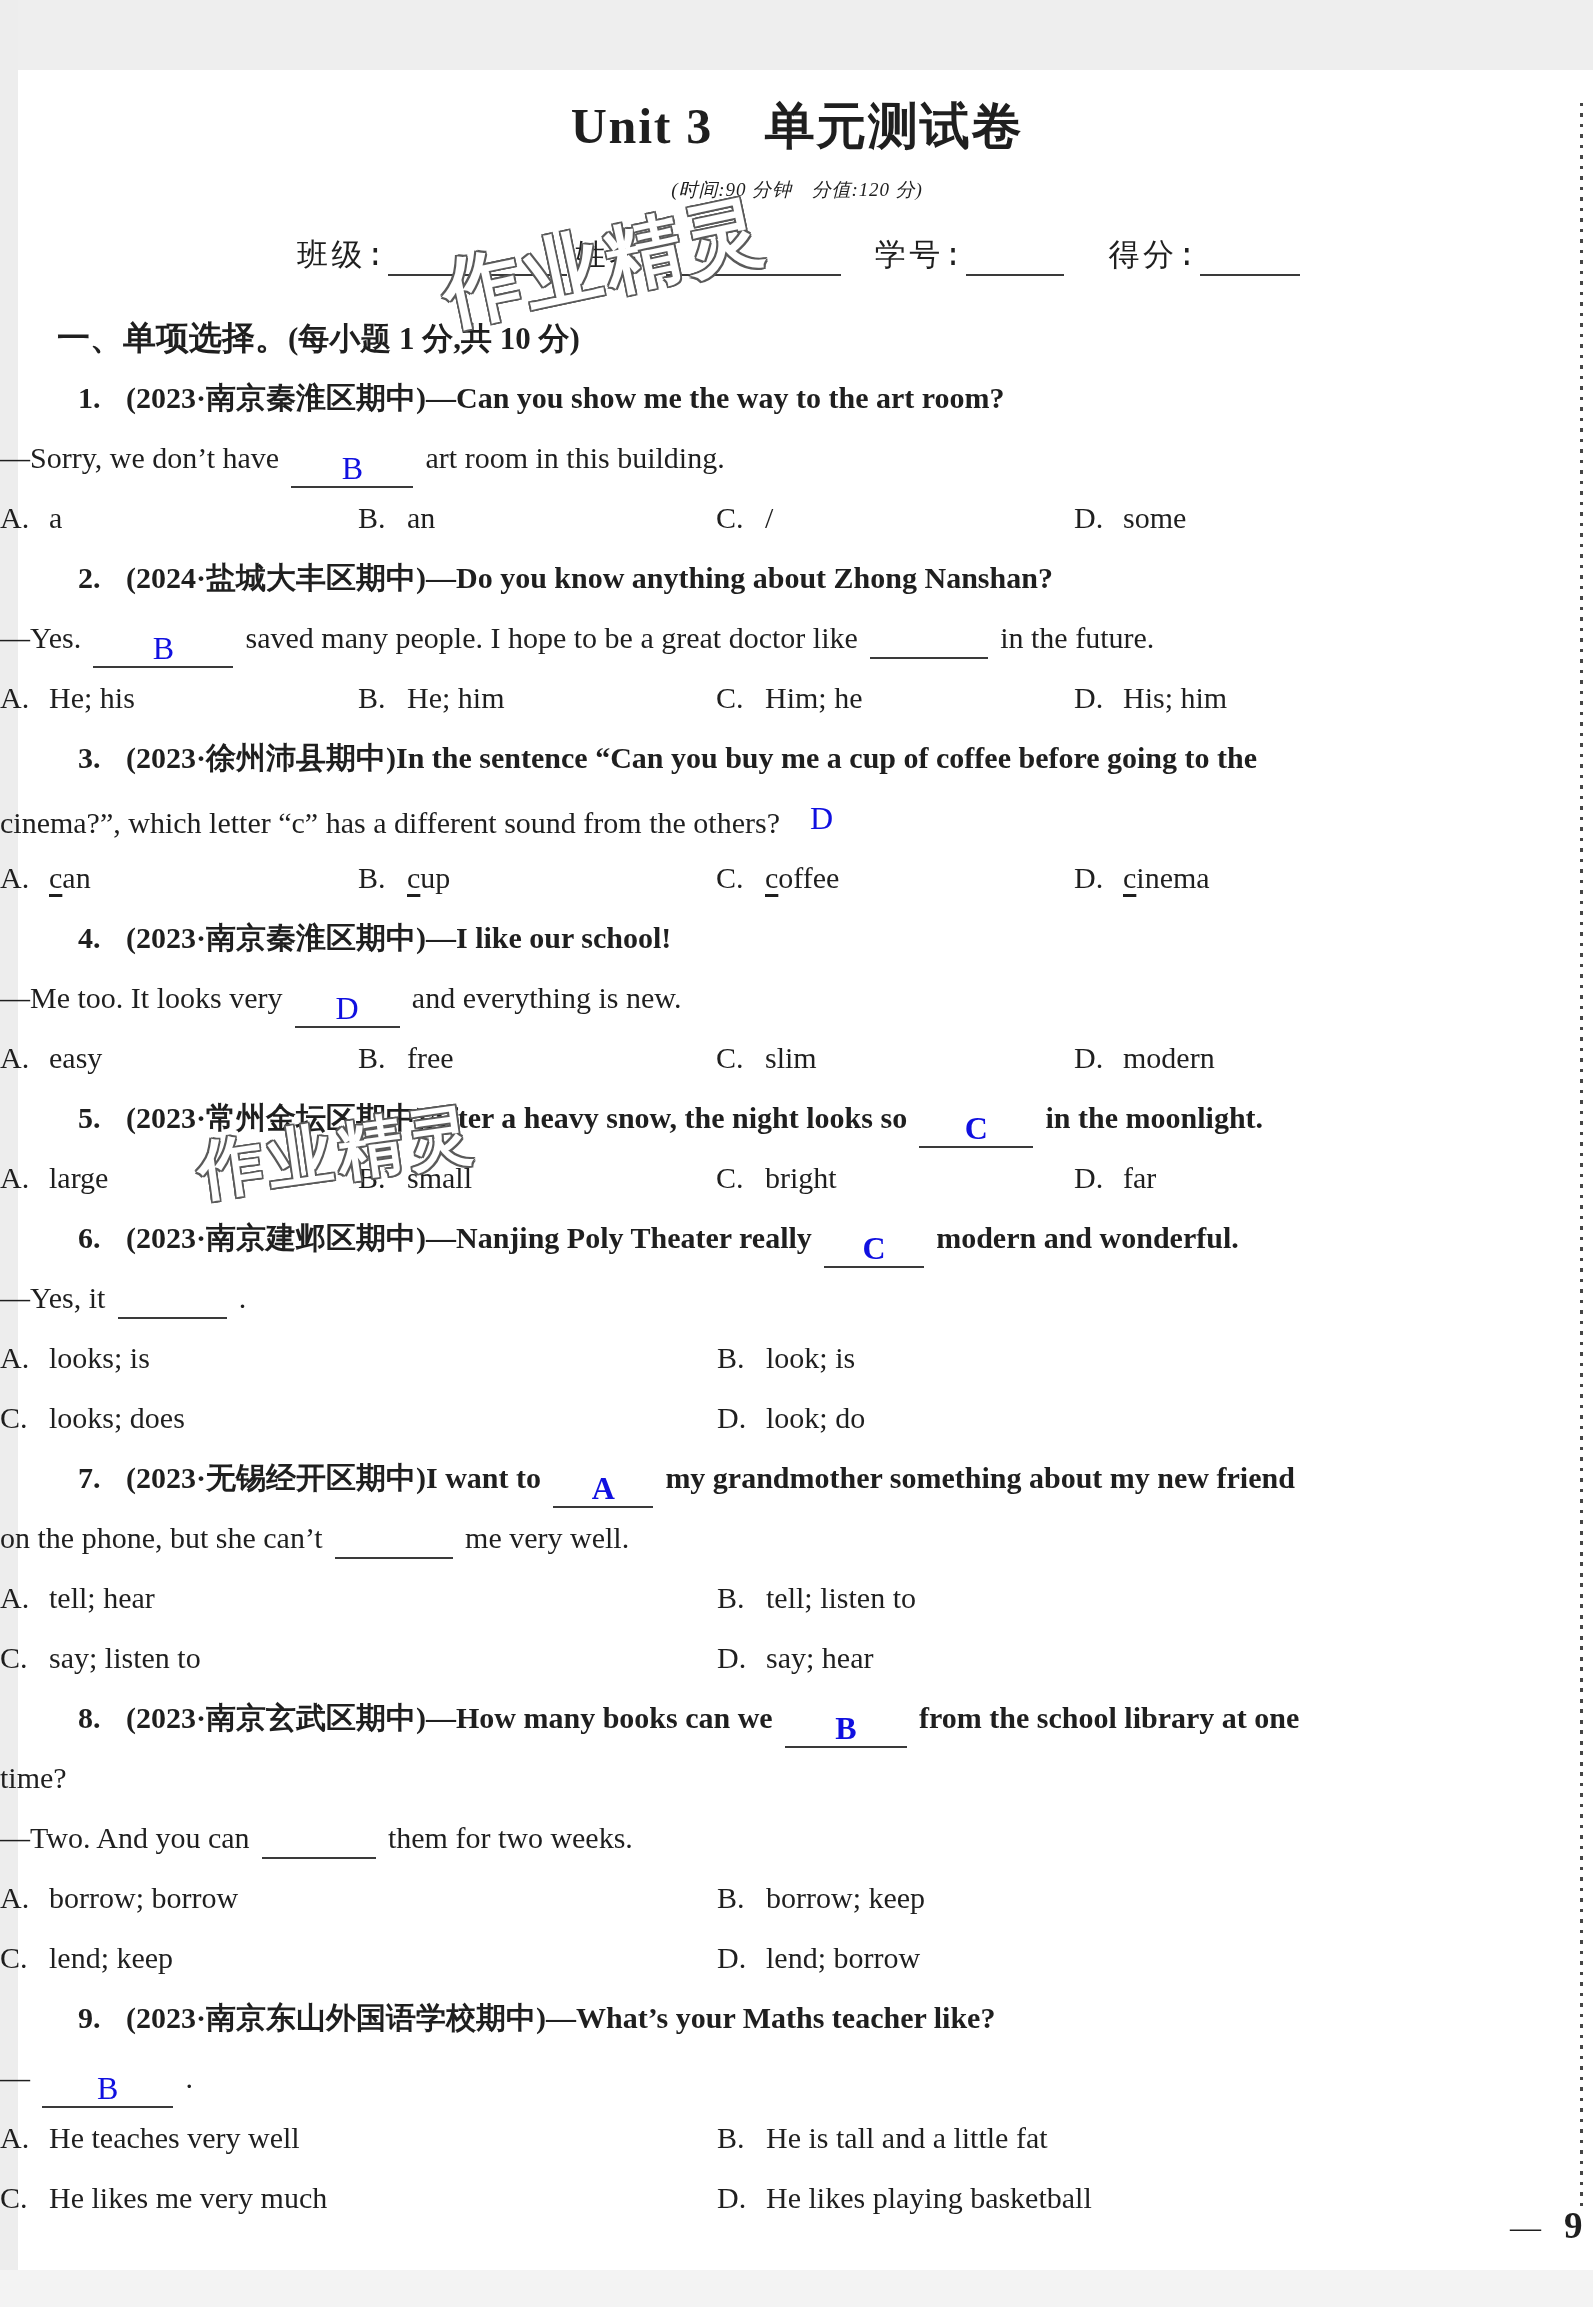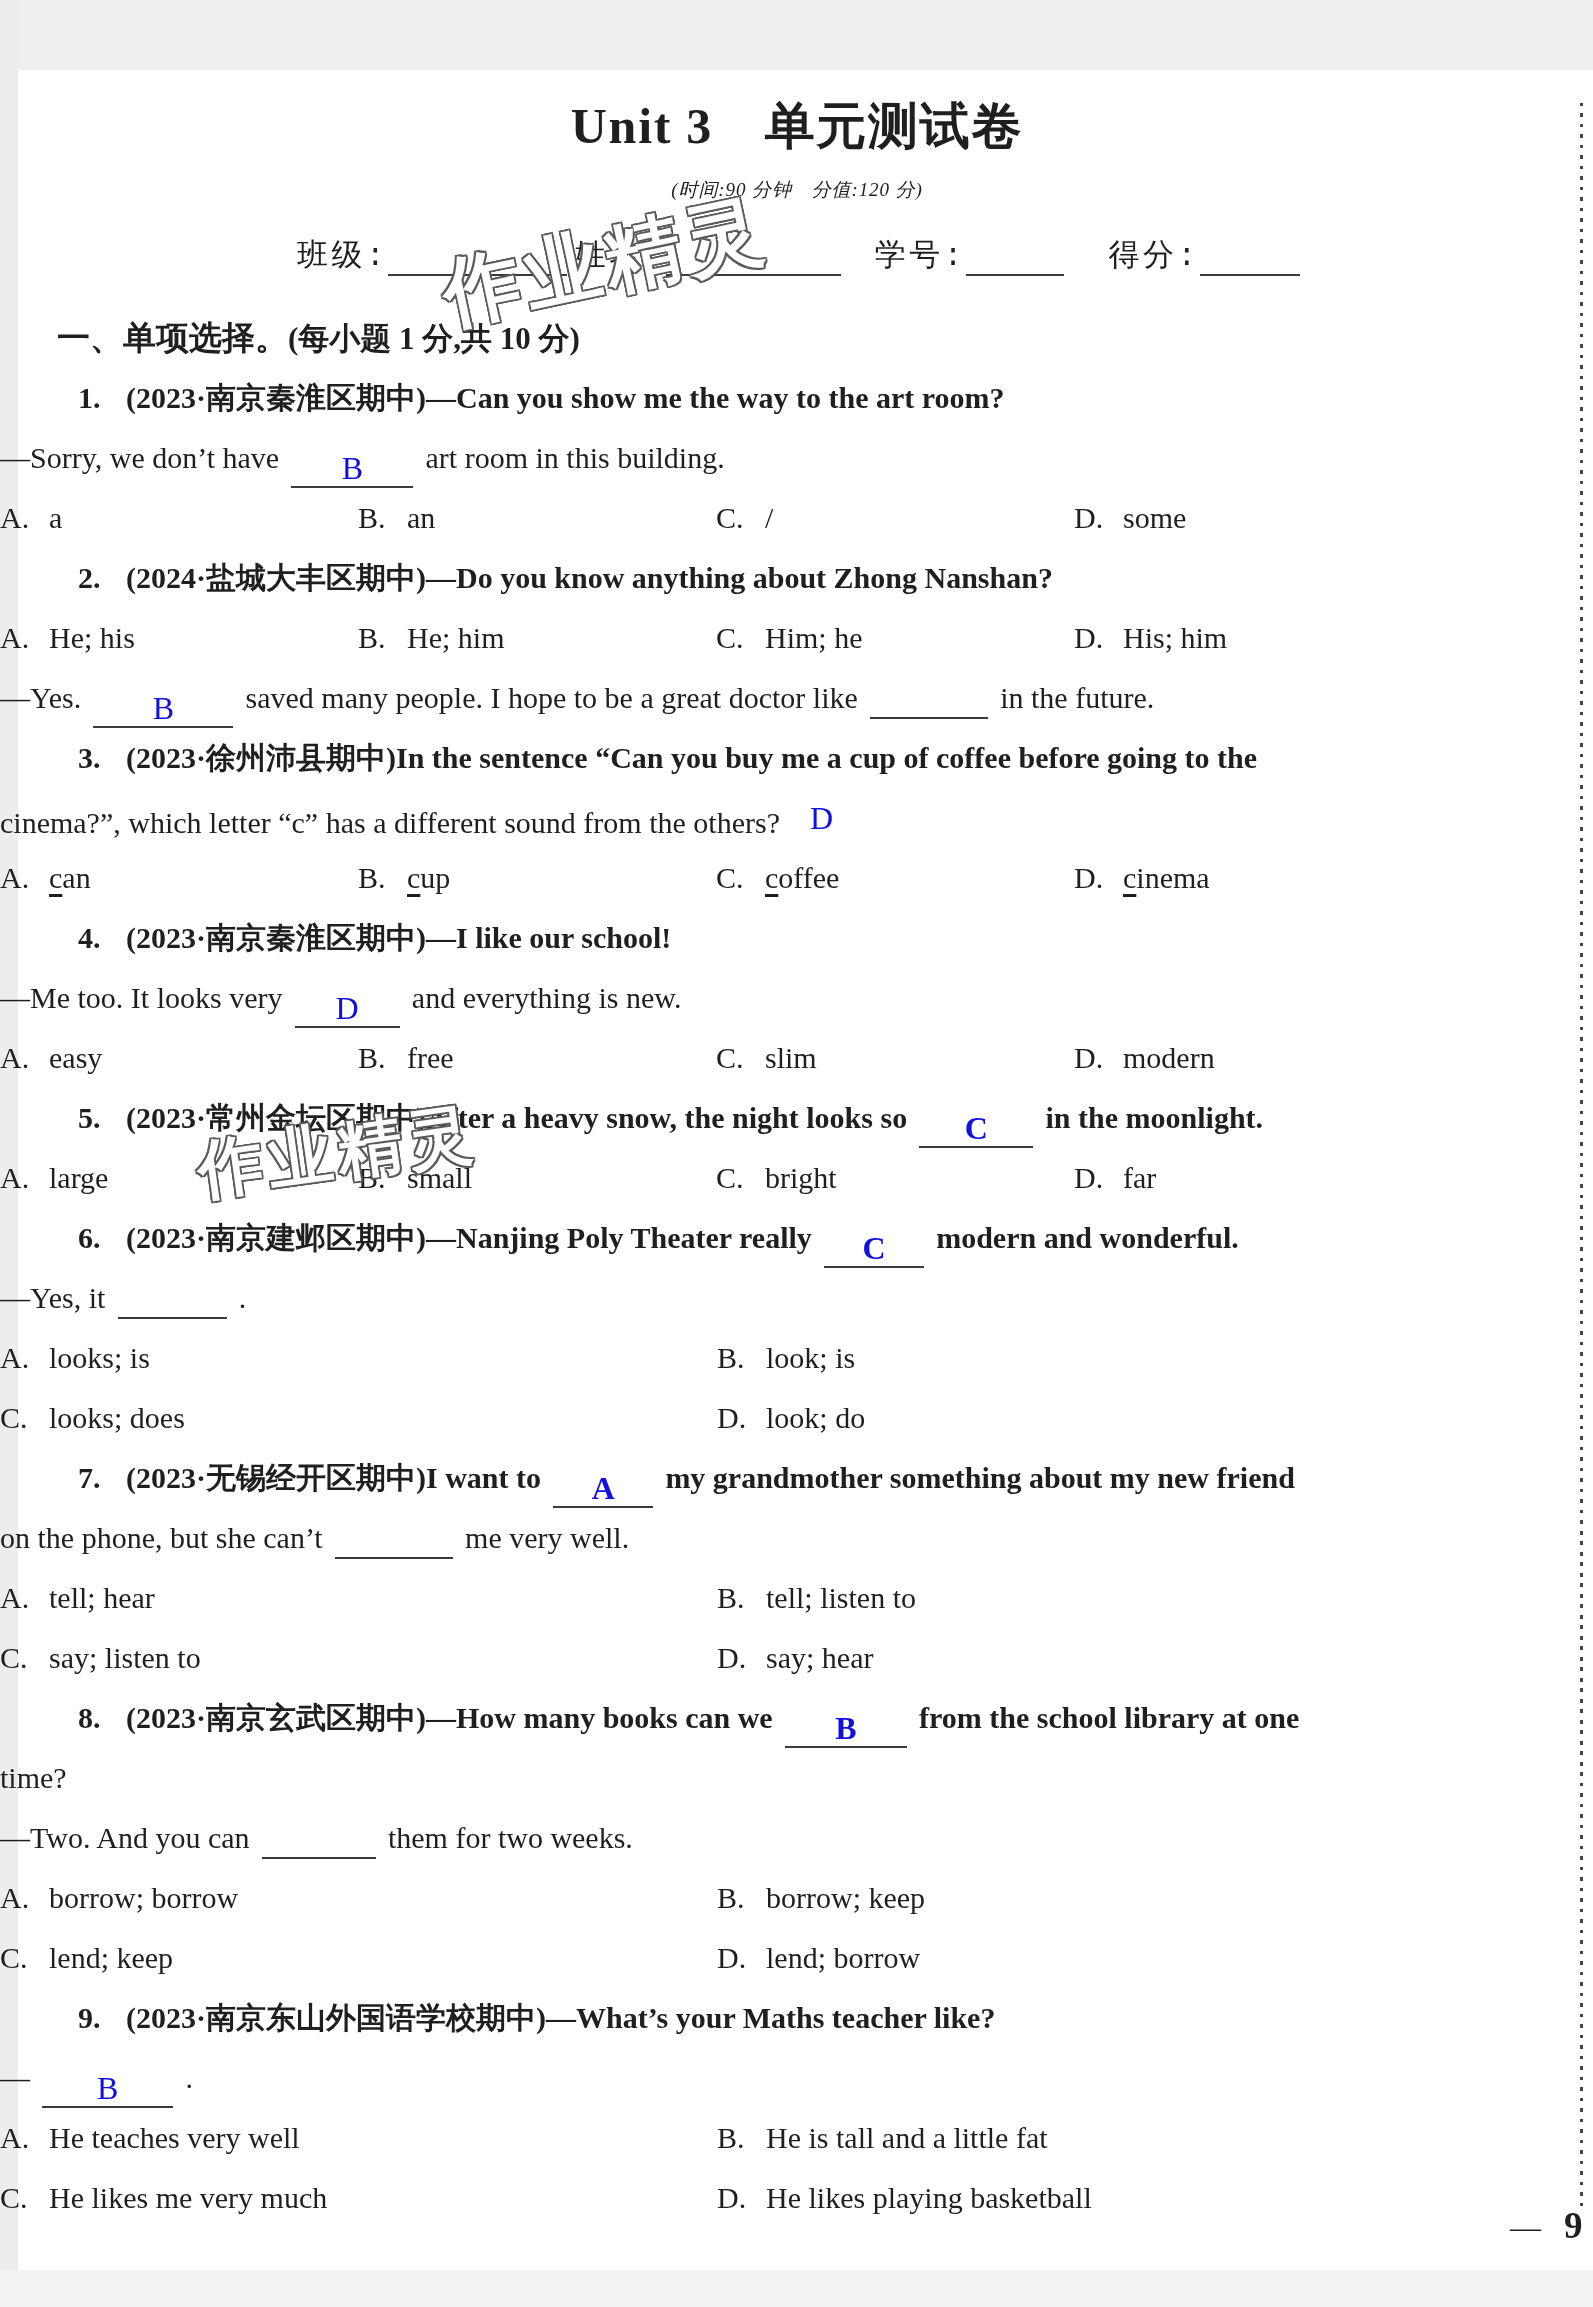--- a/index.html
+++ b/index.html
@@ -95,24 +95,24 @@
 
   <div class="ln sec"><span class="sec-main">一、单项选择。</span><span class="sec-note">(每小题 1 分,共 10 分)</span></div>
 
   <div class="ln q"><span class="qn">1.</span><span>(2023·南京秦淮区期中)—Can you show me the way to the art room?</span></div>
   <div class="ln"><span>—Sorry, we don’t have</span><span class="blank" style="width:122px"><span>B</span></span><span>art room in this building.</span></div>
   <div class="ln">
     <span class="oc"><span class="ok">A.</span><span>a</span></span><span class="oc"><span class="ok">B.</span><span>an</span></span><span class="oc"><span class="ok">C.</span><span>/</span></span><span class="oc"><span class="ok">D.</span><span>some</span></span>
   </div>
 
   <div class="ln q"><span class="qn">2.</span><span>(2024·盐城大丰区期中)—Do you know anything about Zhong Nanshan?</span></div>
+  <div class="ln"><span>—Yes.</span><span class="blank" style="width:140px"><span>B</span></span><span>saved many people.  I hope to be a great doctor like</span><span class="blank" style="width:118px"></span><span>in the future.</span></div>
   <div class="ln">
     <span class="oc"><span class="ok">A.</span><span>He; his</span></span><span class="oc"><span class="ok">B.</span><span>He; him</span></span><span class="oc"><span class="ok">C.</span><span>Him; he</span></span><span class="oc"><span class="ok">D.</span><span>His; him</span></span>
   </div>
-  <div class="ln"><span>—Yes.</span><span class="blank" style="width:140px"><span>B</span></span><span>saved many people.  I hope to be a great doctor like</span><span class="blank" style="width:118px"></span><span>in the future.</span></div>
 
   <div class="ln q"><span class="qn">3.</span><span>(2023·徐州沛县期中)In the sentence “Can you buy me a cup of coffee before going to the</span></div>
   <div class="ln"><span>cinema?”, which letter “c” has a different sound from the others?</span><span class="ans-inline">D</span></div>
   <div class="ln">
     <span class="oc"><span class="ok">A.</span><span class="uletter">c</span><span>an</span></span><span class="oc"><span class="ok">B.</span><span class="uletter">c</span><span>up</span></span><span class="oc"><span class="ok">C.</span><span class="uletter">c</span><span>offee</span></span><span class="oc"><span class="ok">D.</span><span class="uletter">c</span><span>inema</span></span>
   </div>
 
   <div class="ln q"><span class="qn">4.</span><span>(2023·南京秦淮区期中)—I like our school!</span></div>
   <div class="ln"><span>—Me too.  It looks very</span><span class="blank" style="width:105px"><span>D</span></span><span>and everything is new.</span></div>
   <div class="ln">

